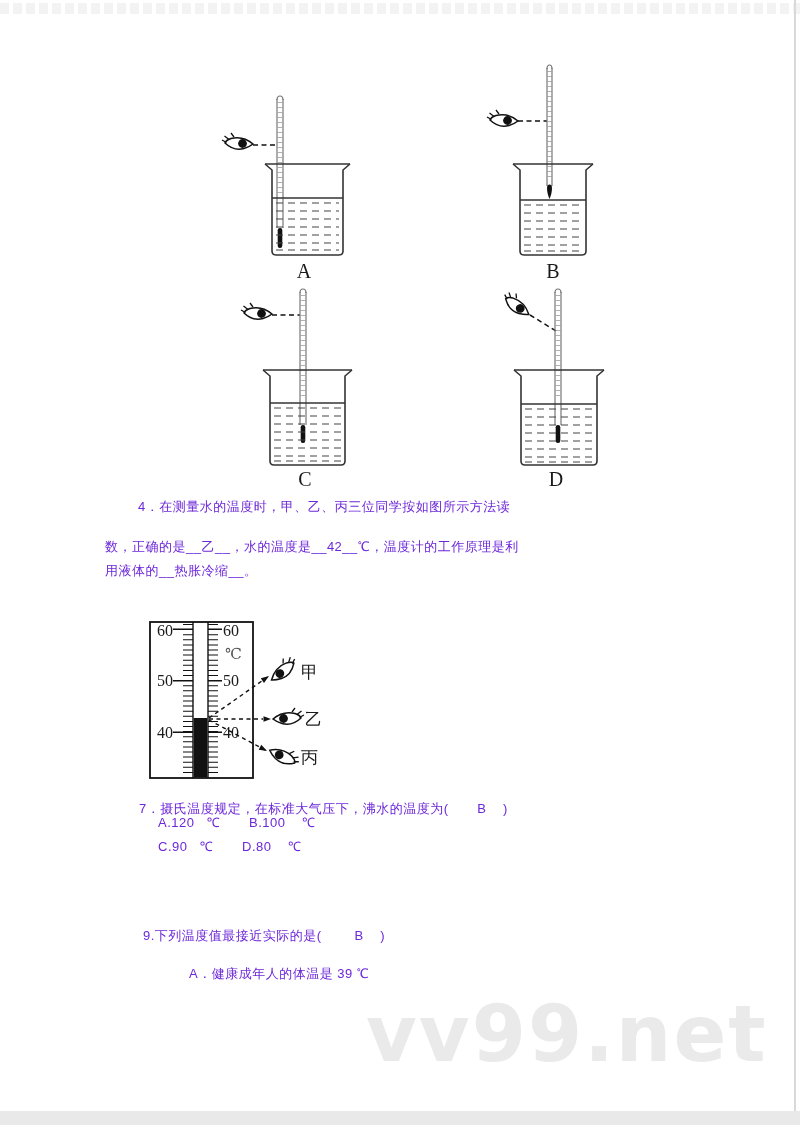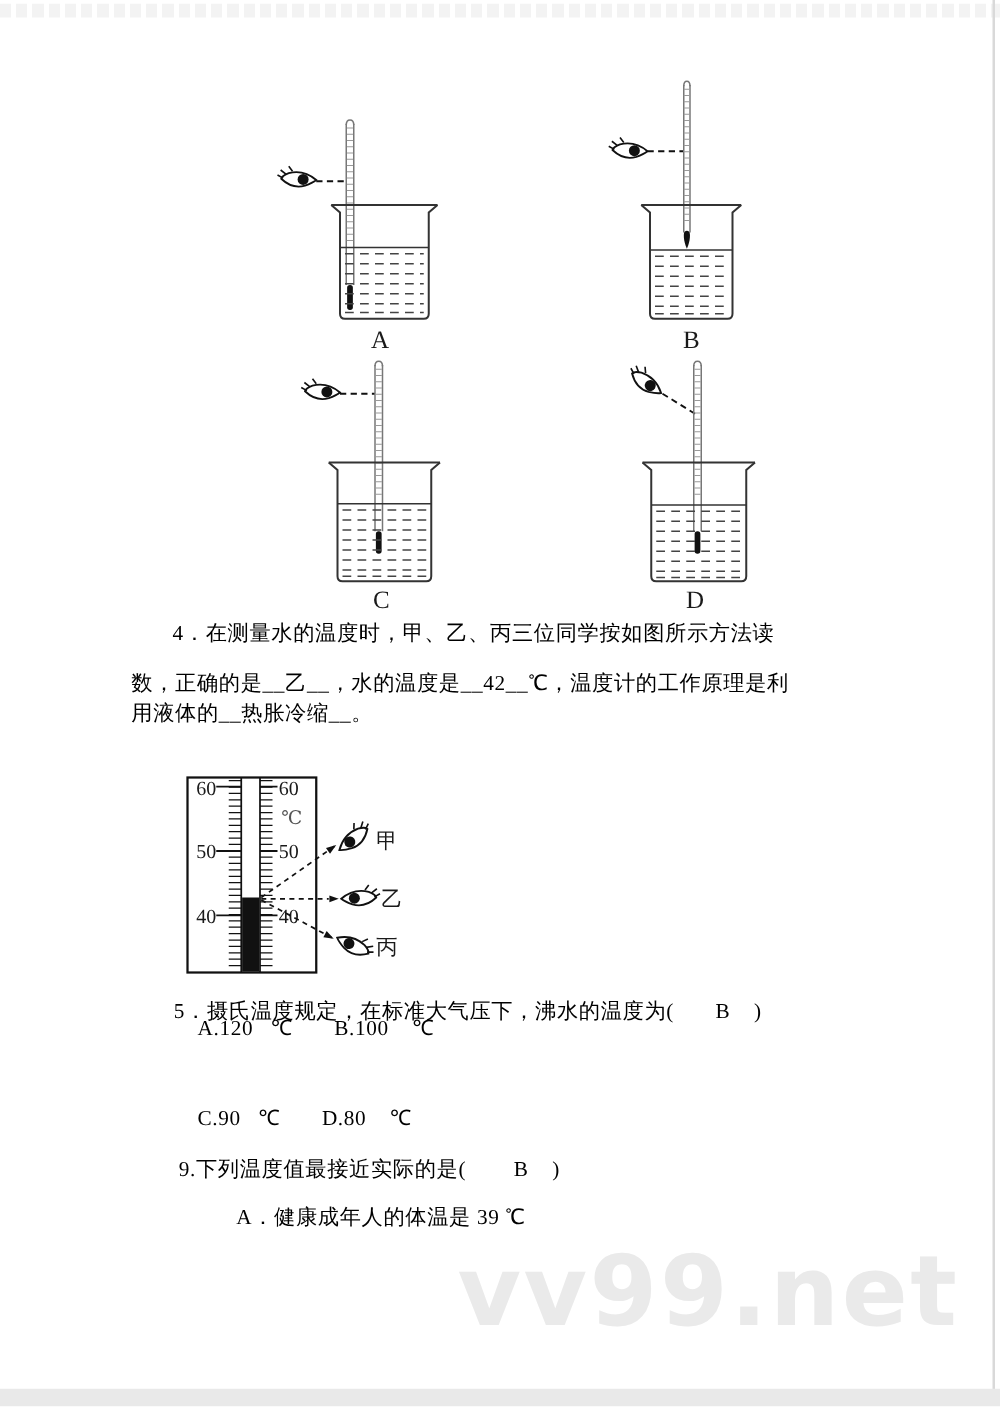--- a/index.html
+++ b/index.html
@@ -12,23 +12,23 @@
     background:repeating-linear-gradient(90deg,#f3f3f3 0 9px,#ffffff 9px 13px);
   }
   .right-edge{position:absolute;left:794px;top:0;width:2px;height:1112px;background:#d9d9d9;}
   .bottom-band{position:absolute;left:0;top:1111px;width:800px;height:14px;background:#e9e9e9;}
   .watermark{
     position:absolute;left:366px;top:995px;
     font-family:"DejaVu Sans","Liberation Sans",sans-serif;
     font-weight:700;font-size:78px;letter-spacing:2px;color:#eaeaea;line-height:1;
   }
   .textline{
-    position:absolute;font-size:17px;line-height:22px;color:#000000;
+    position:absolute;font-size:13px;line-height:22px;color:#6d28d9;
     white-space:pre;letter-spacing:0.5px;
-    font-family:Liberation Serif, serif;
+    font-family:Liberation Sans, sans-serif;
   }
   svg.fig{position:absolute;overflow:visible;}
   svg text{
     font-family:"Liberation Serif","DejaVu Serif",serif;fill:#1a1a1a;
   }
   .beaker-label{font-size:20px;}
   .thermo-num{font-size:16px;}
   .thermo-unit{font-size:15px;fill:#555;}
   .observer-label{font-size:17px;}
 </style>
@@ -211,20 +211,20 @@
         <use href="#eye"></use>
       </g>
     <g transform="translate(149,145) rotate(29)">
         <use href="#eye"></use>
       </g>
     <text class="observer-label" x="168" y="66">甲</text>
     <text class="observer-label" x="172" y="113">乙</text>
     <text class="observer-label" x="168" y="151">丙</text>
   </svg>
 
-  <div class="textline" style="left:139px;top:798px">5．摄氏温度规定，在标准大气压下，沸水的温度为(       B    )</div>
+  <div class="textline" style="left:139px;top:798px">7．摄氏温度规定，在标准大气压下，沸水的温度为(       B    )</div>
   <div class="textline" style="left:158px;top:812px">A.120   ℃       B.100    ℃</div>
-  <div class="textline" style="left:158px;top:884px">C.90   ℃       D.80    ℃</div>
+  <div class="textline" style="left:158px;top:836px">C.90   ℃       D.80    ℃</div>
 
   <div class="textline" style="left:143px;top:925px">9.下列温度值最接近实际的是(        B    )</div>
   <div class="textline" style="left:189px;top:963px">A．健康成年人的体温是 39 ℃</div>
 
 </div>
 
 </body></html>

